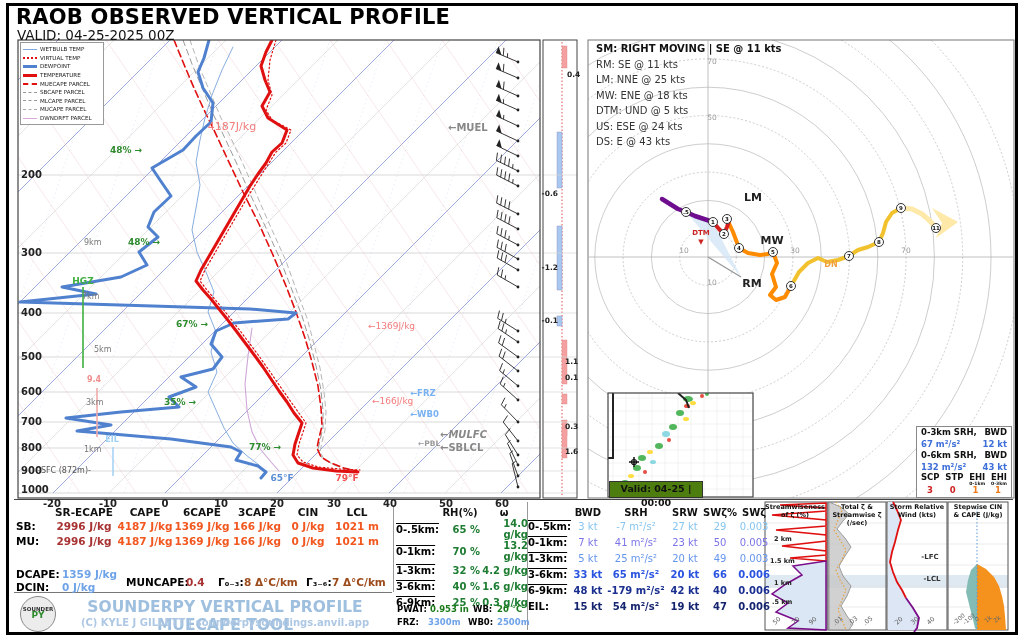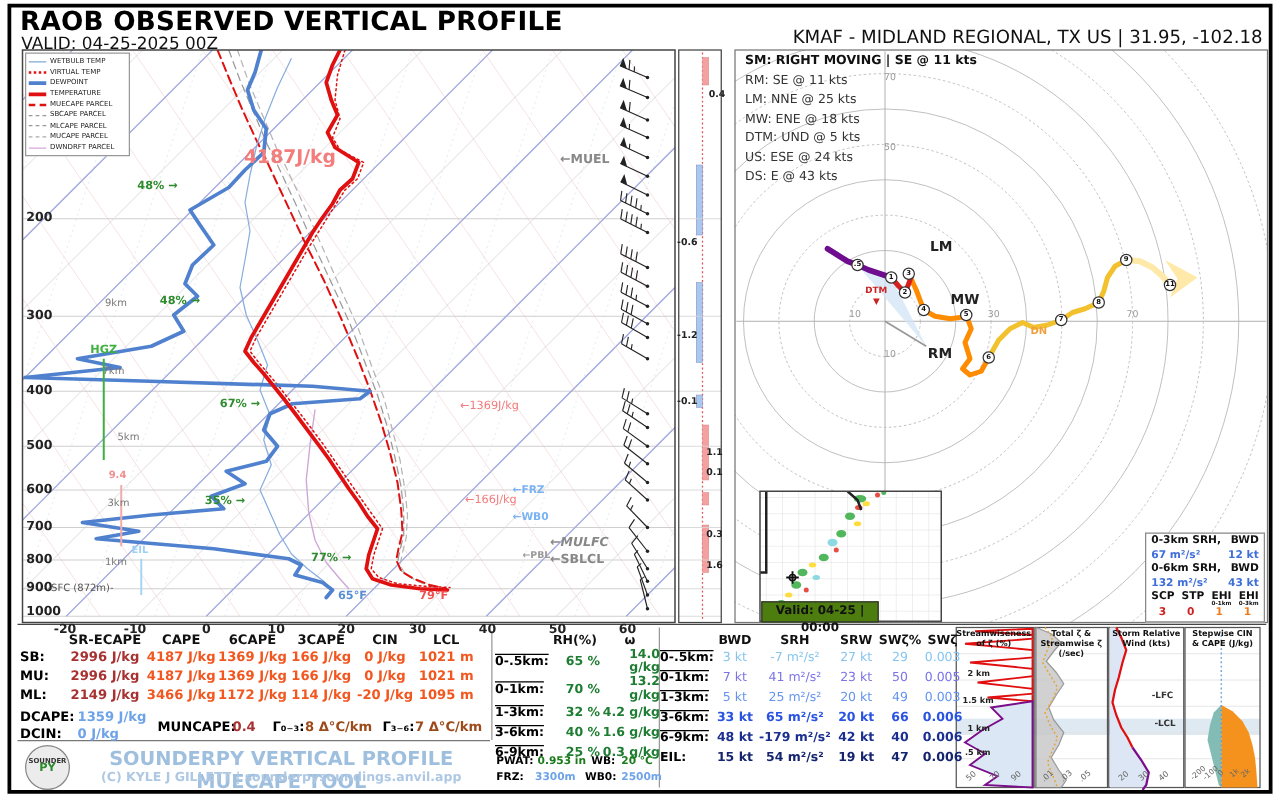--- a/index.html
+++ b/index.html
@@ -86,21 +86,20 @@
   .thermo-extra{position:absolute;z-index:6;font-size:10.5px;font-weight:700;white-space:nowrap;}
 </style>
 </head>
 <body>
 
 <div id="stage">
   <div id="frame"></div>
 
   <div class="hdr-title">RAOB OBSERVED VERTICAL PROFILE</div>
   <div class="hdr-valid">VALID: 04-25-2025 00Z</div>
-  <div class="hdr-station">KMAF - MIDLAND REGIONAL, TX US | 31.95, -102.18</div>
 
   <svg id="gfx" width="1024" height="640">
     <defs>
       <clipPath id="clip-skewt">
           <rect x="18" y="40" width="522" height="458"></rect>
         </clipPath>
       <clipPath id="clip-hodo">
           <rect x="588" y="40" width="426" height="458"></rect>
         </clipPath>
       <clipPath id="clip-inset">
@@ -540,21 +539,21 @@
       <span class="lbl" style="left: 38px; top: 471px; font-size: 8px; font-weight: 400; color: rgb(85, 85, 85); transform: translate(0px, -50%);">-SFC (872m)-</span>
       <span class="lbl" style="left: 126px; top: 150px; font-size: 9px; font-weight: 700; color: rgb(46, 139, 46); transform: translate(-50%, -50%);">48% →</span>
       <span class="lbl" style="left: 144px; top: 242px; font-size: 9px; font-weight: 700; color: rgb(46, 139, 46); transform: translate(-50%, -50%);">48% →</span>
       <span class="lbl" style="left: 192px; top: 324px; font-size: 9px; font-weight: 700; color: rgb(46, 139, 46); transform: translate(-50%, -50%);">67% →</span>
       <span class="lbl" style="left: 180px; top: 402px; font-size: 9px; font-weight: 700; color: rgb(46, 139, 46); transform: translate(-50%, -50%);">35% →</span>
       <span class="lbl" style="left: 265px; top: 447px; font-size: 9px; font-weight: 700; color: rgb(46, 139, 46); transform: translate(-50%, -50%);">77% →</span>
       <span class="lbl" style="left: 83px; top: 281px; font-size: 9px; font-weight: 700; color: rgb(63, 175, 63); transform: translate(-50%, -50%);">HGZ</span>
       <span class="lbl" style="left: 94px; top: 380px; font-size: 8px; font-weight: 700; color: rgb(240, 143, 143); transform: translate(-50%, -50%);">9.4</span>
       <span class="lbl" style="left: 112px; top: 440px; font-size: 8px; font-weight: 700; color: rgb(159, 208, 245); transform: translate(-50%, -50%);">EIL</span>
       <span class="lbl" style="left: 448px; top: 128px; font-size: 10px; font-weight: 700; color: rgb(136, 136, 136); transform: translate(0px, -50%);">←MUEL</span>
-      <span class="lbl" style="left: 232px; top: 126px; font-size: 15px; font-weight: 700; color: rgb(243, 124, 124); transform: translate(-50%, -50%);">4187J/kg</span>
+      <span class="lbl" style="left: 232px; top: 126px; font-size: 11px; font-weight: 400; color: rgb(243, 124, 124); transform: translate(-50%, -50%);">4187J/kg</span>
       <span class="lbl" style="left: 368px; top: 326px; font-size: 9px; font-weight: 400; color: rgb(243, 124, 124); transform: translate(0px, -50%);">←1369J/kg</span>
       <span class="lbl" style="left: 372px; top: 401px; font-size: 9px; font-weight: 400; color: rgb(243, 124, 124); transform: translate(0px, -50%);">←166J/kg</span>
       <span class="lbl" style="left: 410px; top: 393px; font-size: 8.5px; font-weight: 700; color: rgb(121, 178, 242); transform: translate(0px, -50%);">←FRZ</span>
       <span class="lbl" style="left: 410px; top: 414px; font-size: 8.5px; font-weight: 700; color: rgb(121, 178, 242); transform: translate(0px, -50%);">←WB0</span>
       <span class="lbl" style="left: 440px; top: 435px; font-size: 10px; font-weight: 700; color: rgb(136, 136, 136); transform: translate(0px, -50%); font-style: italic;">←MULFC</span>
       <span class="lbl" style="left: 418px; top: 444px; font-size: 7.5px; font-weight: 700; color: rgb(153, 153, 153); transform: translate(0px, -50%);">←PBL</span>
       <span class="lbl" style="left: 440px; top: 448px; font-size: 10px; font-weight: 700; color: rgb(136, 136, 136); transform: translate(0px, -50%);">←SBLCL</span>
       <span class="lbl" style="left: 282px; top: 478px; font-size: 9px; font-weight: 700; color: rgb(91, 143, 212); transform: translate(-50%, -50%);">65°F</span>
       <span class="lbl" style="left: 347px; top: 478px; font-size: 9px; font-weight: 700; color: rgb(242, 80, 80); transform: translate(-50%, -50%);">79°F</span>
       <span class="lbl" style="left: 567px; top: 75px; font-size: 7.5px; font-weight: 700; color: rgb(34, 34, 34); transform: translate(0px, -50%);">0.4</span>
@@ -663,29 +662,20 @@
     </tr>
     <tr>
       <td class="rl">MU:</td>
           <td class="tv1">2996 J/kg</td>
           <td class="tv2">4187 J/kg</td>
           <td class="tv2">1369 J/kg</td>
           <td class="tv2">166 J/kg</td>
           <td class="tv2">0 J/kg</td>
           <td class="tv2">1021 m</td>
     </tr>
-    <tr>
-      <td class="rl">ML:</td>
-          <td class="tv1">2149 J/kg</td>
-          <td class="tv2">3466 J/kg</td>
-          <td class="tv2">1172 J/kg</td>
-          <td class="tv2">114 J/kg</td>
-          <td class="tv2">-20 J/kg</td>
-          <td class="tv2">1095 m</td>
-    </tr>
   </tbody>
     </table>
   <span class="thermo-extra" style="left:16px;top:568px;color:#000">DCAPE:</span>
   <span class="thermo-extra" style="left:62px;top:568px;color:#6ea3e8">1359 J/kg</span>
   <span class="thermo-extra" style="left:16px;top:581px;color:#000">DCIN:</span>
   <span class="thermo-extra" style="left:62px;top:581px;color:#6ea3e8">0 J/kg</span>
   <span class="thermo-extra" style="left:126px;top:576px;color:#000">MUNCAPE:</span>
   <span class="thermo-extra" style="left:186px;top:576px;color:#a83232">0.4</span>
   <span class="thermo-extra" style="left:218px;top:576px;color:#000">Γ₀₋₃:</span>
   <span class="thermo-extra" style="left:244px;top:576px;color:#9c4a1a">8 Δ°C/km</span>

